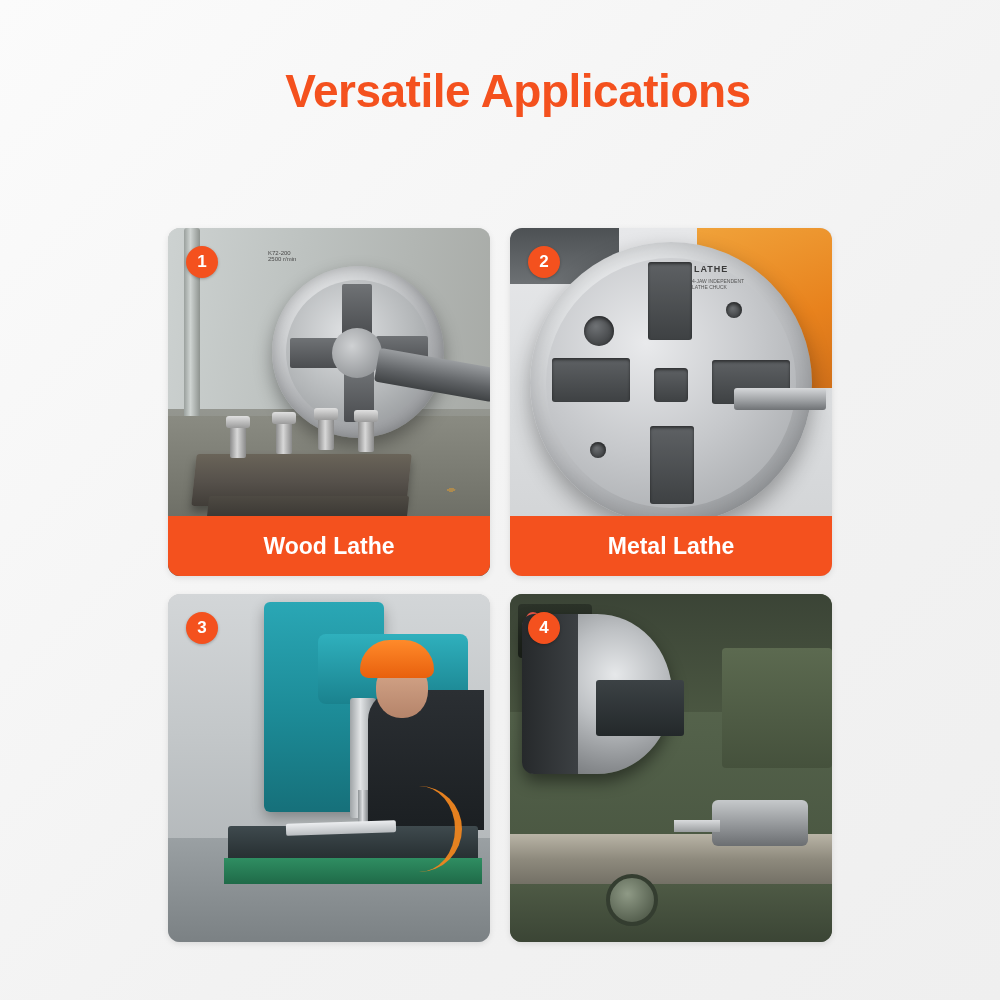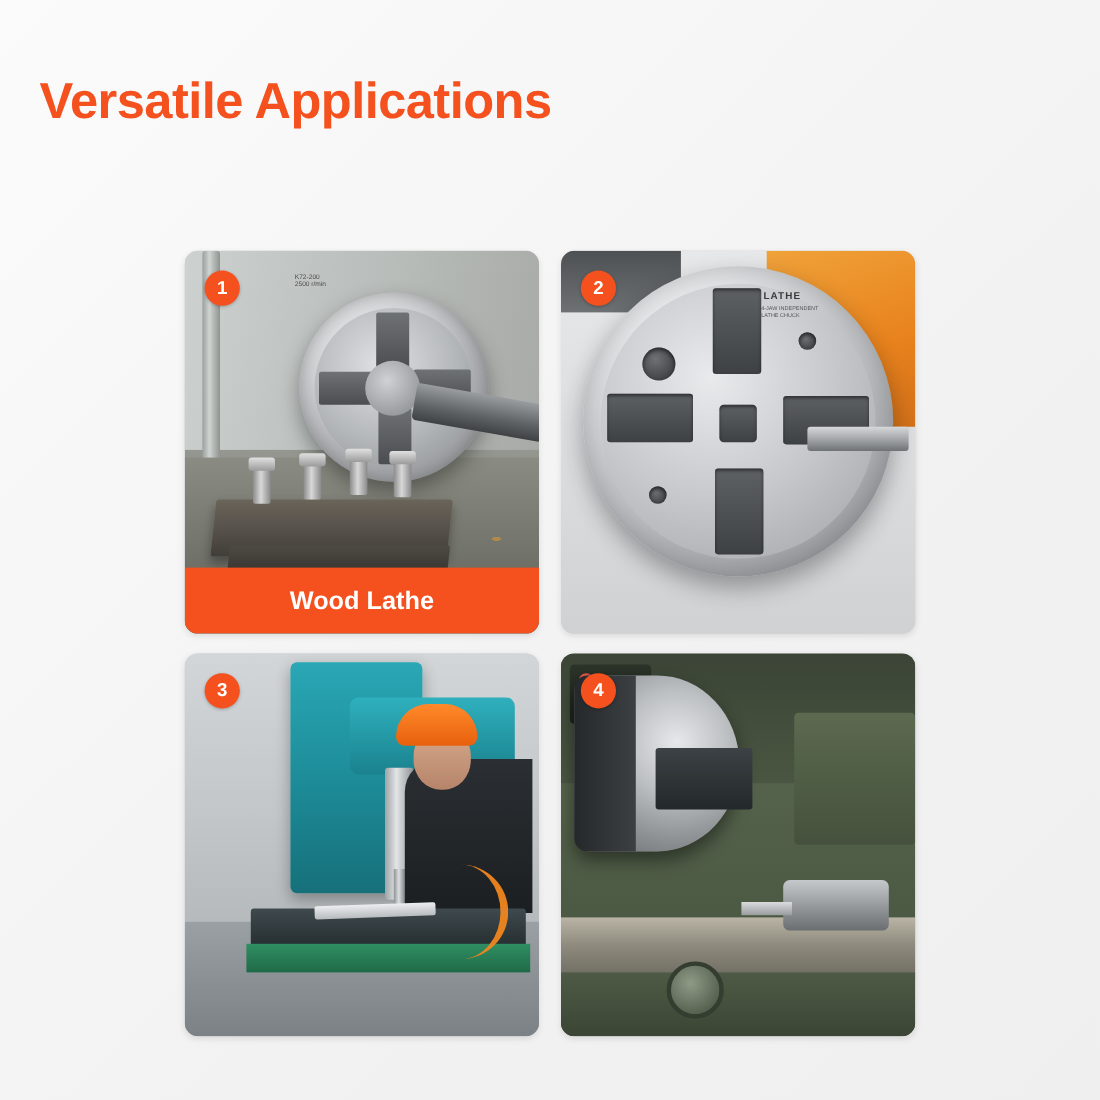--- a/index.html
+++ b/index.html
@@ -17,20 +17,21 @@
     position: relative;
     width: 1000px;
     height: 1000px;
     background: linear-gradient(135deg, #fbfbfb 0%, #f2f2f2 60%, #efefef 100%);
     box-sizing: border-box;
   }
 
   
   .header {
     padding-top: 66px;
+    text-align: center;
     padding-left: 36px;
   }
   .title {
     font-size: 46px;
     font-weight: bold;
     color: #f4511e;
     letter-spacing: -0.5px;
     line-height: 1.1;
     margin: 0;
   }
@@ -430,20 +431,21 @@
           <div class="c2-hole" style="left:196px;top:60px;width:16px;height:16px;"></div>
           <div class="c2-hole" style="left:60px;top:200px;width:16px;height:16px;"></div>
           <div class="c2-slot" style="left:124px;top:126px;width:34px;height:34px;border-radius:4px;"></div>
         </div>
         <div class="c2-vevor">LATHE</div>
         <div class="c2-txt">4-JAW INDEPENDENT<br>LATHE CHUCK</div>
         <div class="c2-size">K72-200<br>8 in / 200 mm</div>
         <div class="c2-rod"></div>
       </div>
       <div class="badge">2</div>
+      <div class="caption">Metal Lathe</div>
     </div>
 
     <div class="card">
       <div class="photo">
         <div class="c3-bg"></div>
         <div class="c3-floorwall"></div>
         <div class="c3-machine"></div>
         <div class="c3-head"></div>
         <div class="c3-col"></div>
         <div class="c3-quill"></div>

